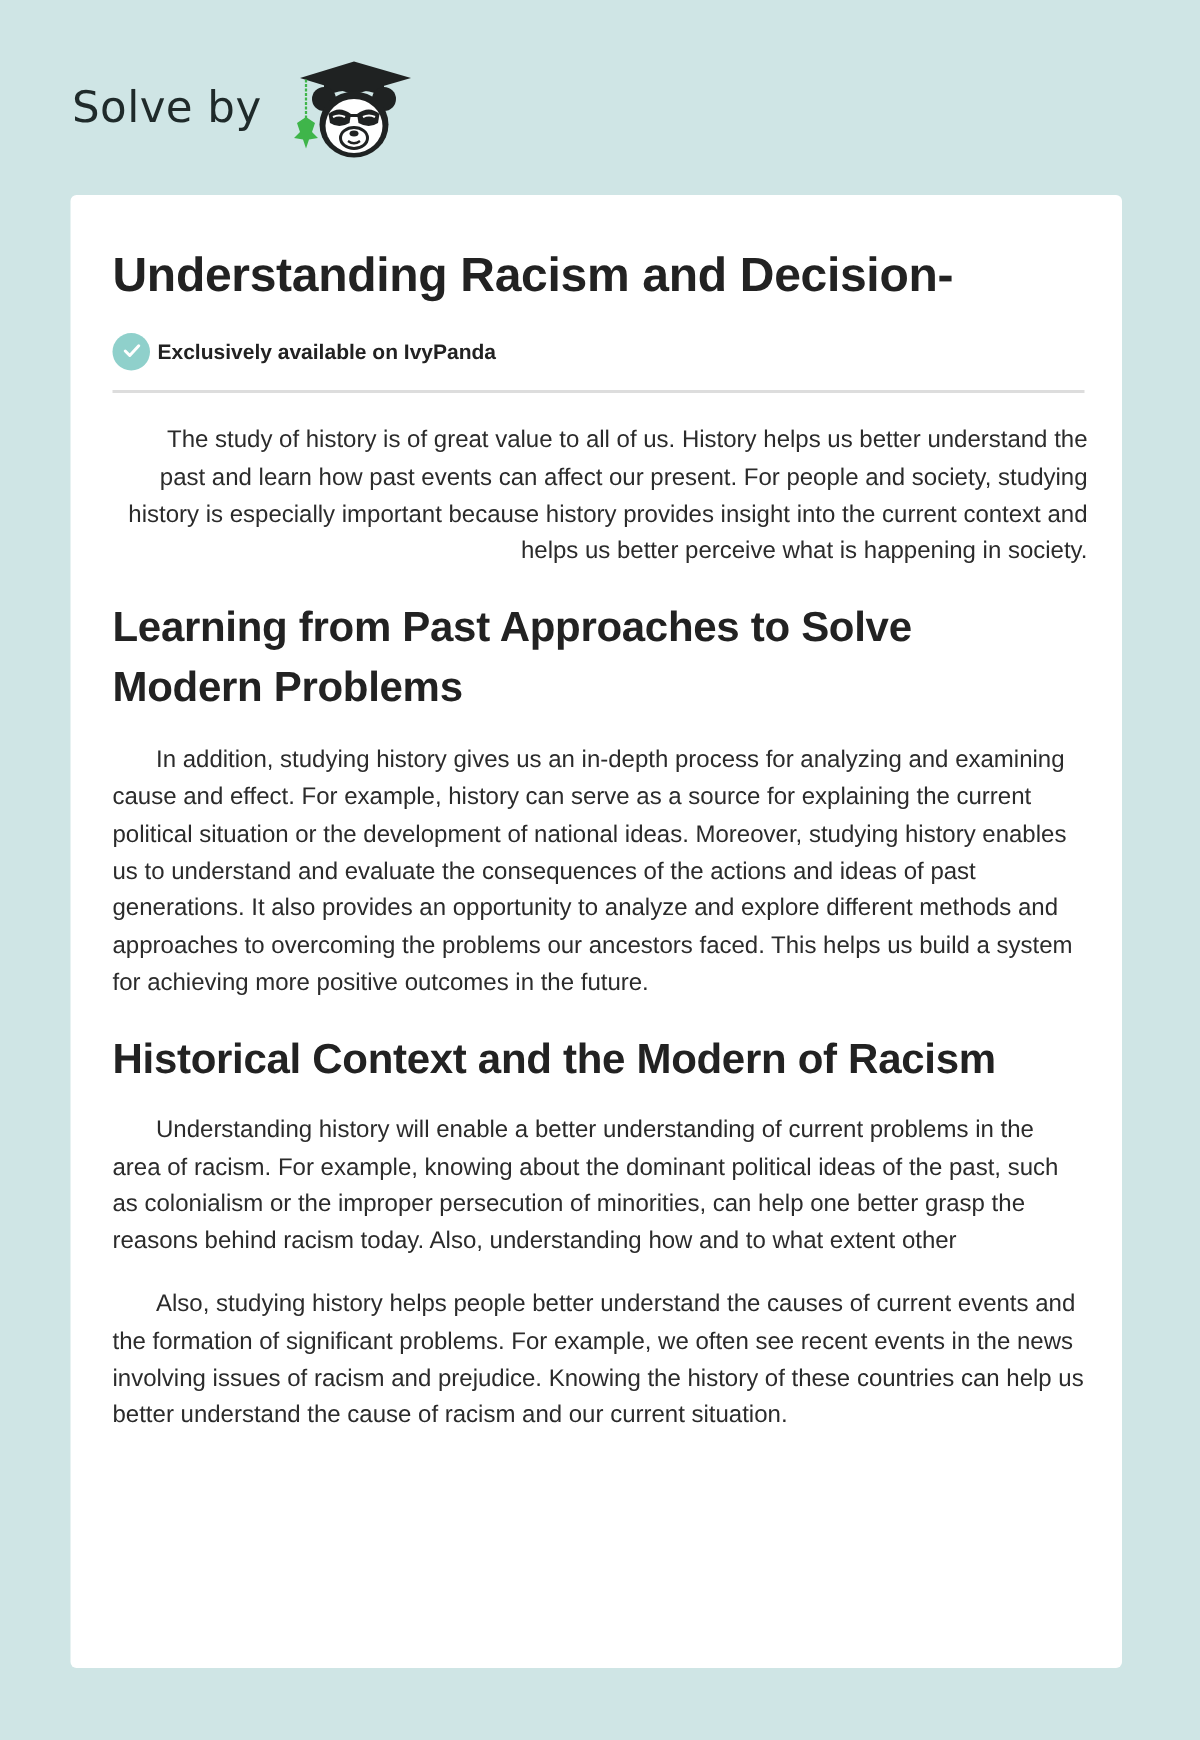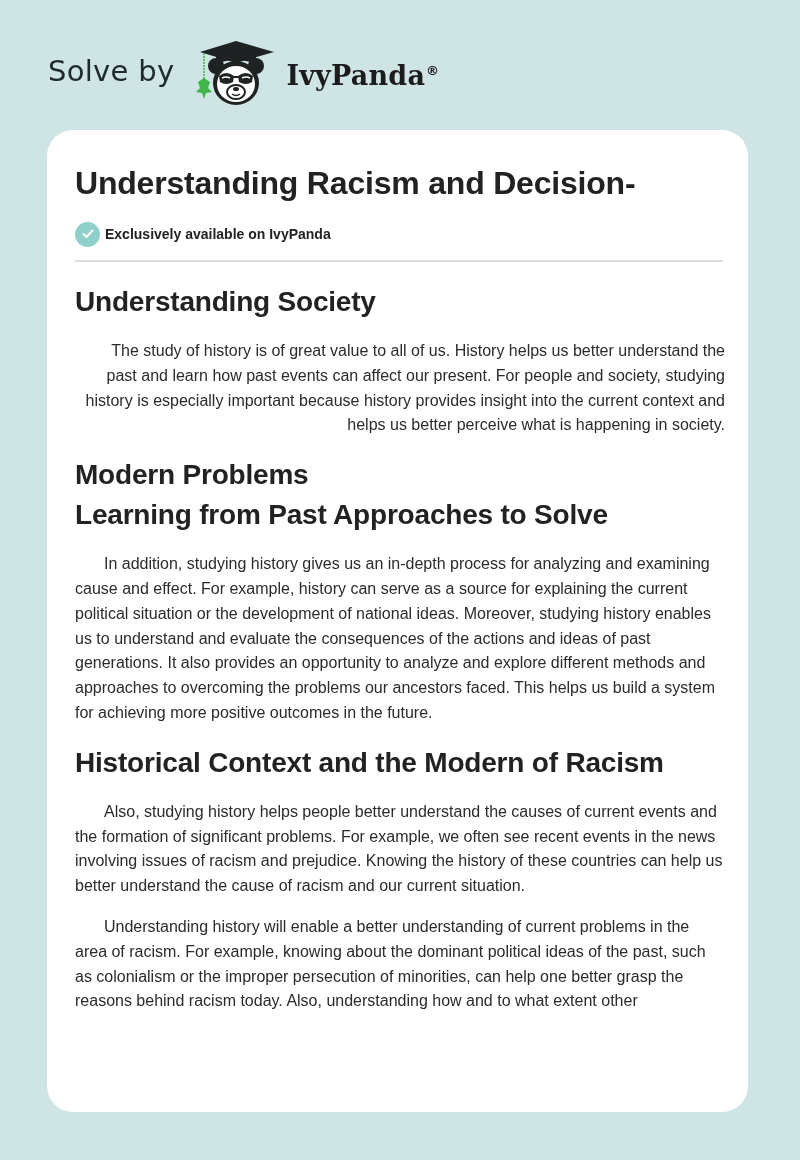--- a/index.html
+++ b/index.html
@@ -50,21 +50,21 @@
       font-weight: bold;
       margin-left: 1px;
     }
     .card {
       position: absolute;
       left: 47px;
       top: 130px;
       width: 701px;
       height: 982px;
       background: #ffffff;
-      border-radius: 26px;
+      border-radius: 4px;
       overflow: hidden;
     }
     .card-inner {
       padding: 30px 26px 0 28px;
     }
     .title {
       font-family: "Liberation Sans", sans-serif;
       font-weight: bold;
       font-size: 32px;
       line-height: 40px;
@@ -138,52 +138,50 @@
     <path d="M27,40 Q34,34 42,40 L41,46 Q34,50 28,46 Z" fill="#1f2222"></path>
     <path d="M46,40 Q54,34 61,40 L60,46 Q54,50 47,46 Z" fill="#1f2222"></path>
     <line x1="41" y1="41" x2="47" y2="41" stroke="#1f2222" stroke-width="2"></line>
     <path d="M30,42 Q34,40 38,42" stroke="#ffffff" stroke-width="1.4" fill="none"></path>
     <path d="M50,42 Q54,40 58,42" stroke="#ffffff" stroke-width="1.4" fill="none"></path>
 
     <ellipse cx="44" cy="56" rx="9" ry="7" fill="none" stroke="#1f2222" stroke-width="2"></ellipse>
     <ellipse cx="44" cy="53" rx="3" ry="2" fill="#1f2222"></ellipse>
     <path d="M40,58 Q44,61 48,58" stroke="#1f2222" stroke-width="1.5" fill="none"></path>
   </svg>
-  <span class="brand-name"><span>IvyPanda</span><span class="brand-reg">®</span></span>
 </div>
 
 <main class="card">
   <div class="card-inner">
     <h1 class="title">
       <span style="display:block">Understanding Racism and Decision-</span>
     </h1>
 
     <div class="exclusive">
       <span class="check-badge">
         <svg width="12" height="10" viewBox="0 0 12 10" xmlns="http://www.w3.org/2000/svg">
           <path d="M1.5,5 L4.5,8 L10.5,1.5" stroke="#ffffff" stroke-width="2" fill="none" stroke-linecap="round" stroke-linejoin="round"></path>
         </svg>
       </span>
       <span class="exclusive-text">Exclusively available on IvyPanda</span>
     </div>
 
     <div class="divider"></div>
 
     <section style="margin-top:20px;">
-      <h2 class="section-title">Understanding Society</h2>
       <p class="para" style="margin-top:17px;text-align:right;">The study of history is of great value to all of us. History helps us better understand the past and learn how past events can affect our present. For people and society, studying history is especially important because history provides insight into the current context and helps us better perceive what is happening in society.</p>
     </section>
 
     <section style="margin-top:17px;">
       <h2 class="section-title">
+        <span style="display:block">Learning from Past Approaches to Solve</span>
         <span style="display:block">Modern Problems</span>
-        <span style="display:block">Learning from Past Approaches to Solve</span>
       </h2>
       <p class="para" style="margin-top:17px;">In addition, studying history gives us an in-depth process for analyzing and examining cause and effect. For example, history can serve as a source for explaining the current political situation or the development of national ideas. Moreover, studying history enables us to understand and evaluate the consequences of the actions and ideas of past generations. It also provides an opportunity to analyze and explore different methods and approaches to overcoming the problems our ancestors faced. This helps us build a system for achieving more positive outcomes in the future.</p>
     </section>
 
     <section style="margin-top:17px;">
       <h2 class="section-title">Historical Context and the Modern of Racism</h2>
+      <p class="para" style="margin-top:16px;">Understanding history will enable a better understanding of current problems in the area of racism. For example, knowing about the dominant political ideas of the past, such as colonialism or the improper persecution of minorities, can help one better grasp the reasons behind racism today. Also, understanding how and to what extent other</p>
       <p class="para" style="margin-top:17px;">Also, studying history helps people better understand the causes of current events and the formation of significant problems. For example, we often see recent events in the news involving issues of racism and prejudice. Knowing the history of these countries can help us better understand the cause of racism and our current situation.</p>
-      <p class="para" style="margin-top:16px;">Understanding history will enable a better understanding of current problems in the area of racism. For example, knowing about the dominant political ideas of the past, such as colonialism or the improper persecution of minorities, can help one better grasp the reasons behind racism today. Also, understanding how and to what extent other</p>
     </section>
   </div>
 </main>
 
 </body></html>

